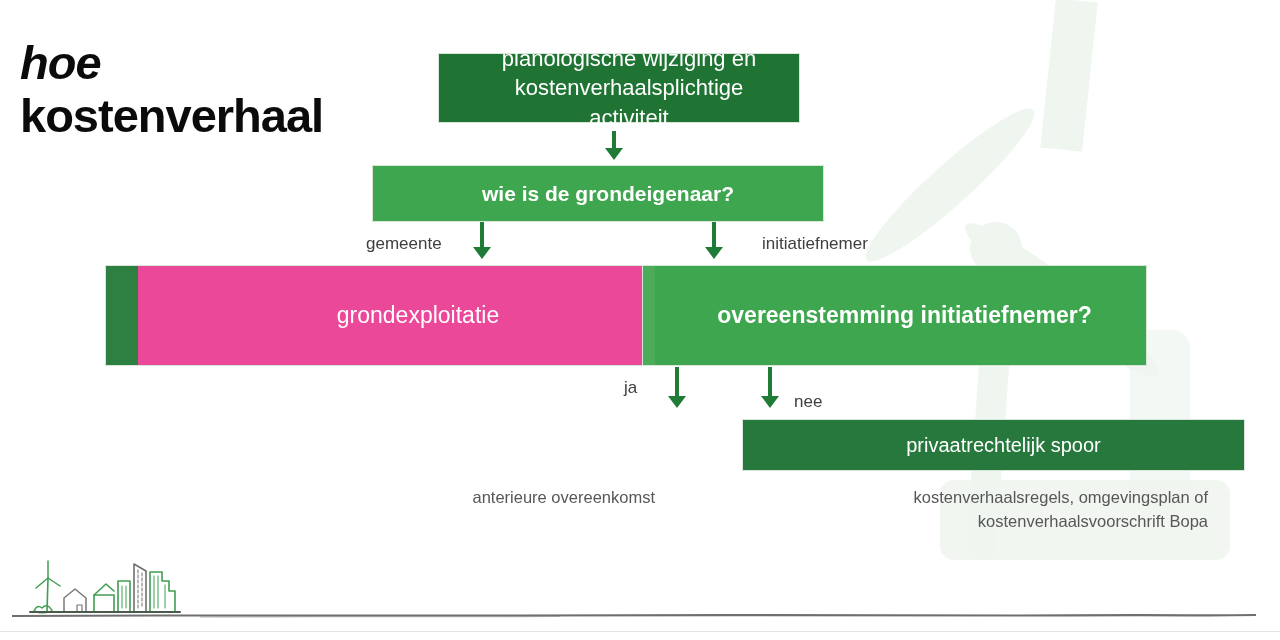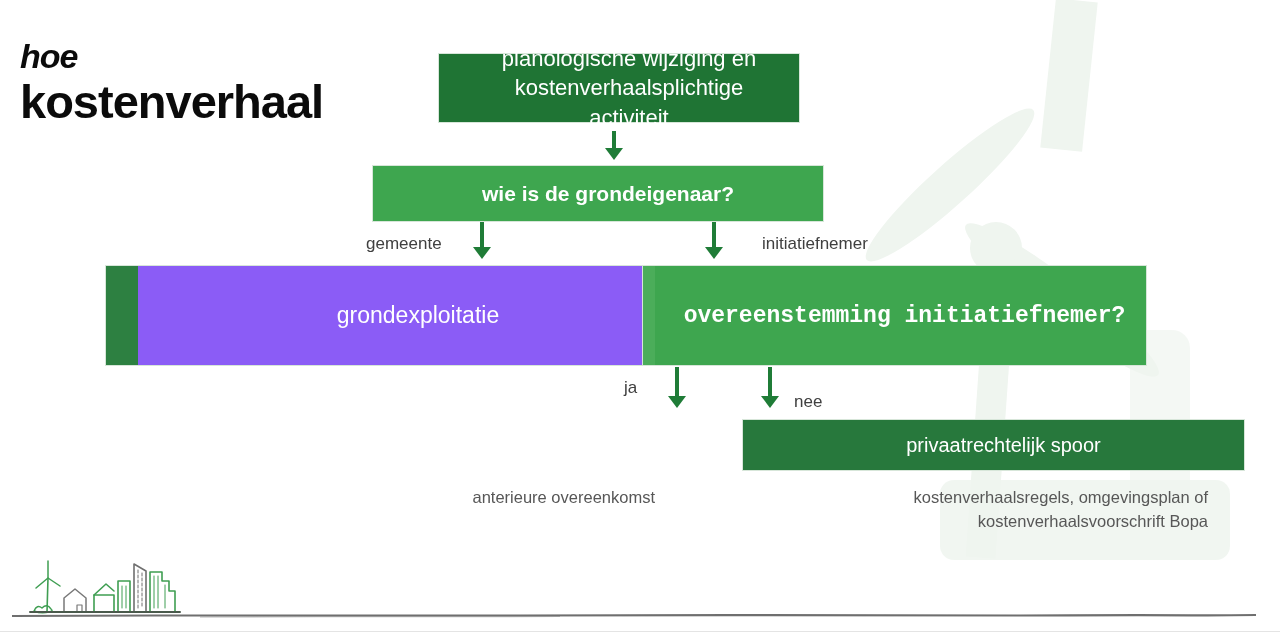--- a/index.html
+++ b/index.html
@@ -2,35 +2,35 @@
 <html><head>
 <meta charset="utf-8">
 <style>
   html,body{margin:0;padding:0;background:#fff;}
   .slide{
     position:relative;width:1280px;height:640px;background:#ffffff;
     overflow:hidden;font-family:"Liberation Sans",sans-serif;
   }
   
   .title{position:absolute;left:20px;top:16px;color:#0b0b0b;line-height:1.12;}
-  .title .t1{display:block;font-style:italic;font-weight:bold;font-size:34px;letter-spacing:-1px;}
+  .title .t1{display:block;font-style:italic;font-weight:bold;font-size:47px;letter-spacing:-1px;}
   .title .t2{display:block;font-weight:bold;font-size:47px;letter-spacing:-1px;}
   
   .fbox{
     position:absolute;box-sizing:border-box;display:flex;align-items:center;justify-content:center;
     color:#ffffff;text-align:center;border:1px solid #d7e6d9;
   }
   .dark{background:#24753a;}
   .mid{background:#3ea64f;}
   .edge-strip{position:absolute;left:0;top:0;bottom:0;pointer-events:none;}
   .box-top{left:438px;top:53px;width:362px;height:70px;font-size:22px;line-height:1.32;background:#1f7434;}
   .box-question{left:372px;top:165px;width:452px;height:57px;font-size:21px;font-weight:bold;}
-  .box-grond{left:105px;top:265px;width:606px;height:101px;font-size:23px;font-weight:500;background:#8b5cf6;}
+  .box-grond{left:105px;top:265px;width:606px;height:101px;font-size:23px;font-weight:500;background:#ec4899;}
   .box-grond .edge-strip{width:32px;background:#2d8041;}
-  .box-over{left:642px;top:265px;width:505px;height:101px;font-size:23px;font-weight:600;font-family:Liberation Mono, monospace;}
+  .box-over{left:642px;top:265px;width:505px;height:101px;font-size:23px;font-weight:600;}
   .box-over .edge-strip{width:12px;background:#4bad5a;}
   .box-priv{left:203px;top:419px;width:505px;height:52px;font-size:20px;background:#27783c;}
   .box-pub{left:742px;top:419px;width:503px;height:52px;font-size:20px;background:#27783c;}
   .box-label{position:relative;z-index:1;padding:0 14px;margin-left:20px;}
   
   .varrow{position:absolute;width:4px;background:#1f7c37;}
   .varrow::after{
     content:"";position:absolute;top:100%;left:50%;transform:translateX(-50%);
     border:9px solid transparent;border-bottom:0;border-top:12px solid #1f7c37;
   }

